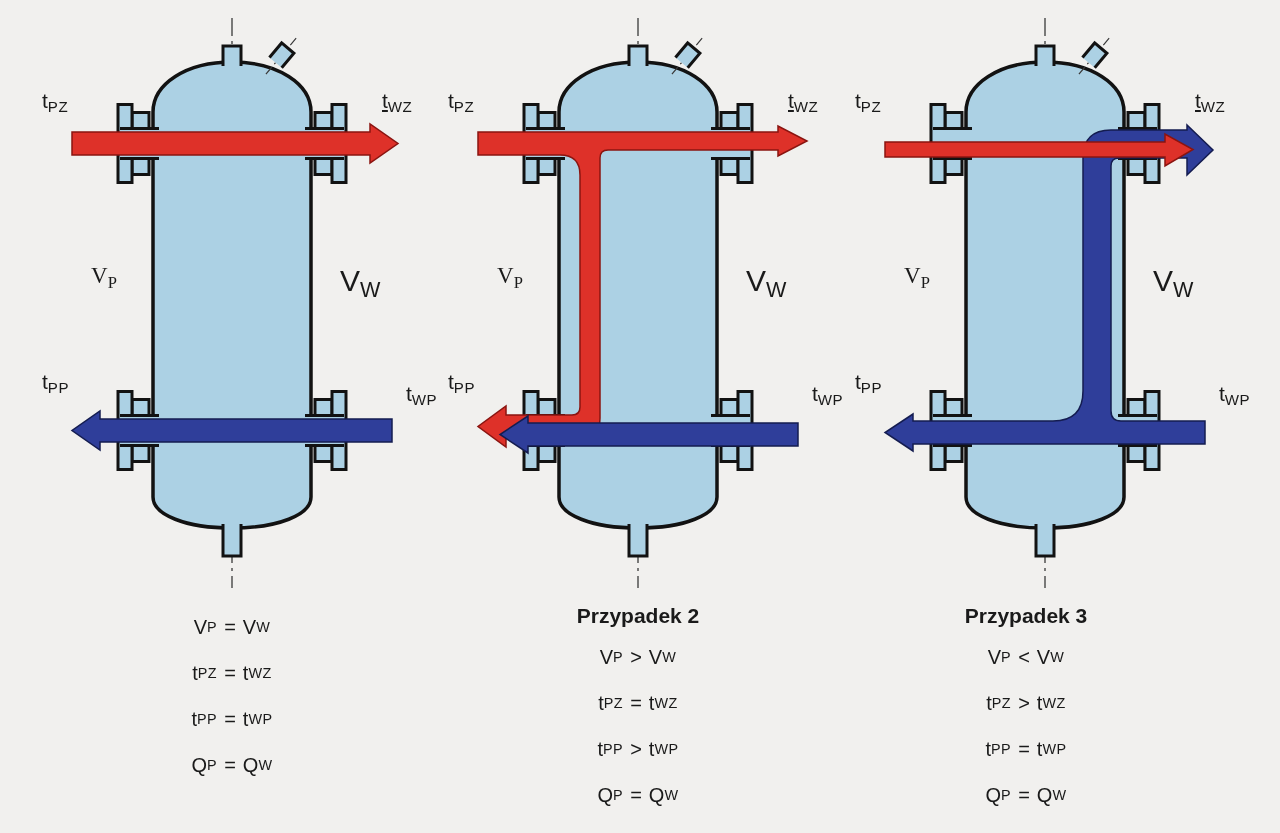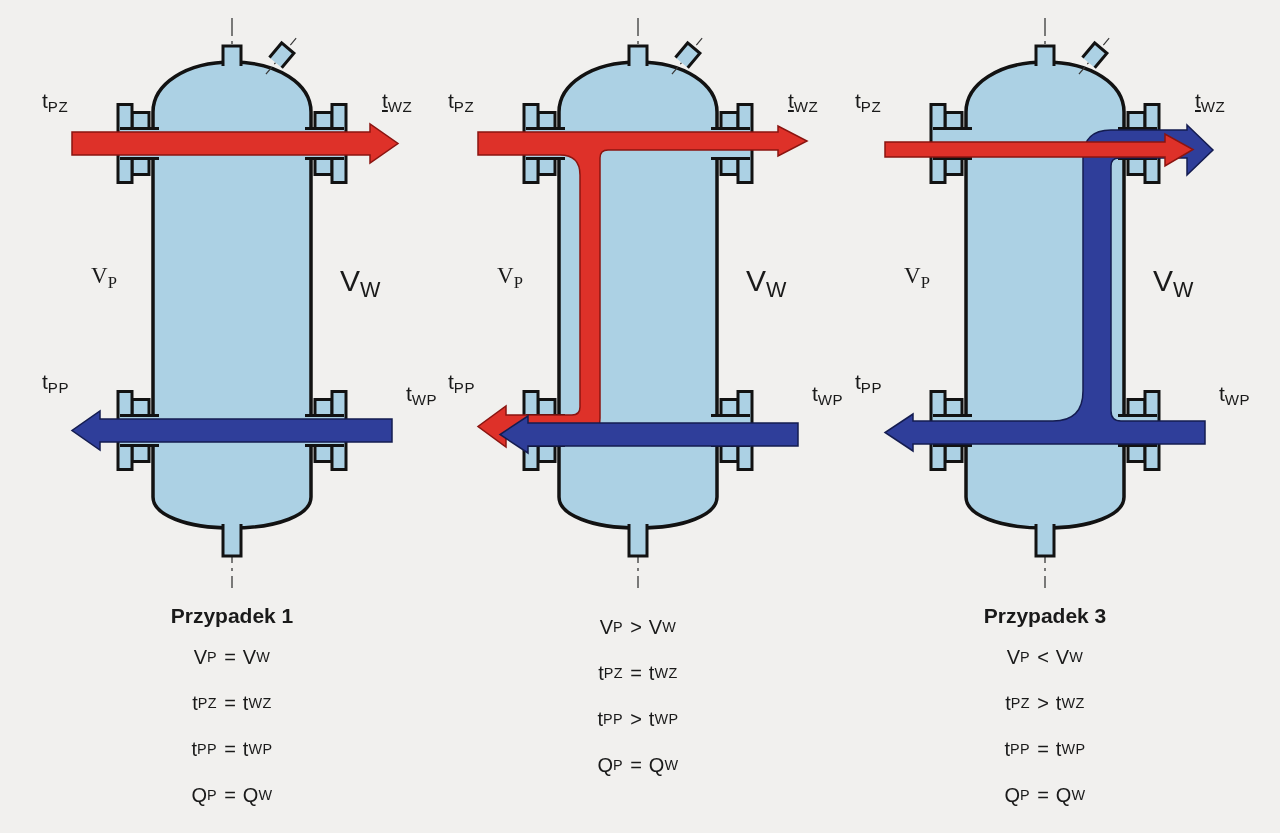--- a/index.html
+++ b/index.html
@@ -18,21 +18,21 @@
   .port-label{position:absolute;font-size:21px;white-space:nowrap;}
   .port-label sub, .eq sub{font-size:0.72em;vertical-align:-0.28em;line-height:0;letter-spacing:0.5px;}
   .lbl-tpz{left:42px;top:89px;}
   .lbl-twz{left:382px;top:89px;text-decoration:underline;}
   .lbl-vp{left:91px;top:263px;font-size:23px;font-family:Liberation Serif, serif;}
   .lbl-vw{left:340px;top:264px;font-size:30px;}
   .lbl-tpp{left:42px;top:370px;}
   .lbl-twp{left:398px;top:382px;margin-left:8px;}
 
   .caption{position:absolute;top:604px;width:320px;text-align:center;}
-  .c1{left:72px;} .c2{left:478px;} .c3{left:885px;text-align:center;}
+  .c1{left:72px;} .c2{left:478px;} .c3{left:866px;text-align:center;}
   .caption .title{font-size:21px;font-weight:bold;height:30px;}
   .eq{height:46px;display:flex;align-items:center;justify-content:center;font-size:20px;}
   .eq .op{margin:0 7px;}
 </style>
 </head>
 <body>
 
 <div id="stage">
 
 <svg width="1280" height="833" viewBox="0 0 1280 833" xmlns="http://www.w3.org/2000/svg">
@@ -102,21 +102,20 @@
 <div class="vgroup v3">
   <span class="port-label lbl-tpz"><span>t</span><sub>PZ</sub></span>
   <span class="port-label lbl-twz"><span>t</span><sub>WZ</sub></span>
   <span class="port-label lbl-vp"><span>V</span><sub>P</sub></span>
   <span class="port-label lbl-vw"><span>V</span><sub>W</sub></span>
   <span class="port-label lbl-tpp"><span>t</span><sub>PP</sub></span>
   <span class="port-label lbl-twp"><span>t</span><sub>WP</sub></span>
 </div>
 
 <div class="caption c1">
-  <div class="title">Przypadek 1</div>
   <div class="eq">
         <span>V</span>
         <sub>P</sub>
         <span class="op">=</span>
         <span>V</span>
         <sub>W</sub>
       </div>
   <div class="eq">
         <span>t</span>
         <sub>PZ</sub>
@@ -134,20 +133,21 @@
   <div class="eq">
         <span>Q</span>
         <sub>P</sub>
         <span class="op">=</span>
         <span>Q</span>
         <sub>W</sub>
       </div>
 </div>
 
 <div class="caption c2">
+  <div class="title">Przypadek 2</div>
   <div class="eq">
         <span>V</span>
         <sub>P</sub>
         <span class="op">&gt;</span>
         <span>V</span>
         <sub>W</sub>
       </div>
   <div class="eq">
         <span>t</span>
         <sub>PZ</sub>

